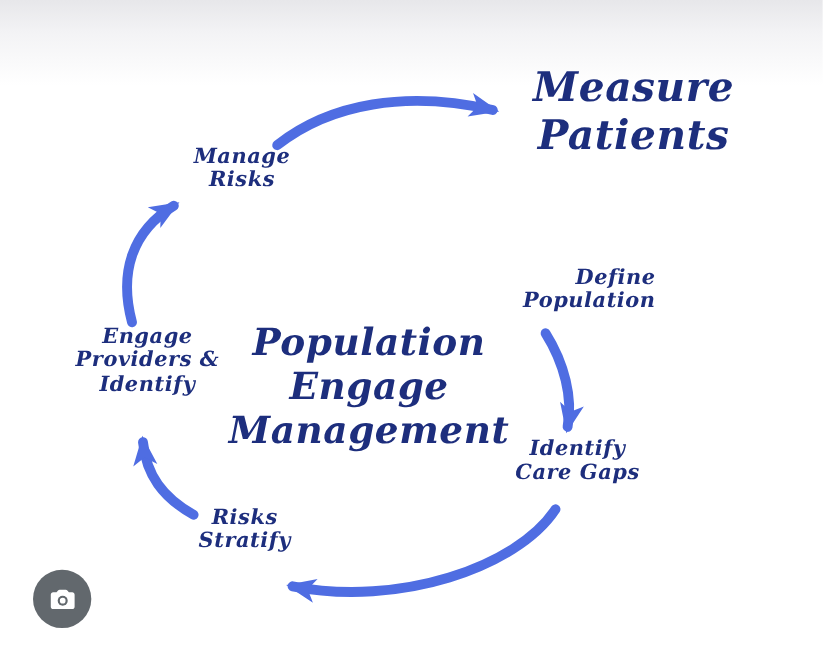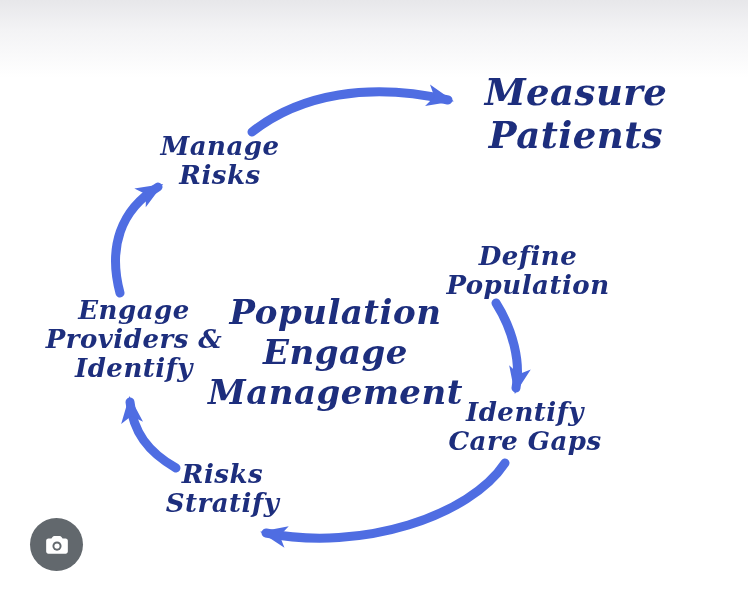--- a/index.html
+++ b/index.html
@@ -30,22 +30,22 @@
     stroke-linecap: round;
   }
   .arrows .ah { fill: #4f6de2; }
   .label {
     position: absolute;
     text-align: center;
     line-height: 1.12;
     letter-spacing: 0.5px;
   }
   .label span { display: block; }
-  .node { font-size: 26px; }
-  .measure { font-size: 37px; line-height: 1.15; margin-top: 13px; }
+  .node { font-size: 19px; }
+  .measure { font-size: 37px; line-height: 1.15; }
   .center-title { font-size: 34px; line-height: 1.18; }
 
   .lens-btn {
     position: absolute;
     left: 30px; top: 518px;
     width: 53px; height: 53px;
     border: none;
     border-radius: 50%;
     background: #62686d;
     display: flex;
@@ -77,21 +77,21 @@
   <div class="label measure" style="left:452px; top:58px; width:248px;">
     <span>Measure</span>
     <span>Patients</span>
   </div>
 
   <div class="label node" style="left:140px; top:132px; width:160px;">
     <span>Manage</span>
     <span>Risks</span>
   </div>
 
-  <div class="label node" style="left:428px; top:242px; width:200px;">
+  <div class="label node" style="left:396px; top:242px; width:200px;text-align:right;">
     <span>Define</span>
     <span>Population</span>
   </div>
 
   <div class="label node" style="left:420px; top:398px; width:210px;">
     <span>Identify</span>
     <span>Care Gaps</span>
   </div>
 
   <div class="label node" style="left:140px; top:460px; width:165px;">

